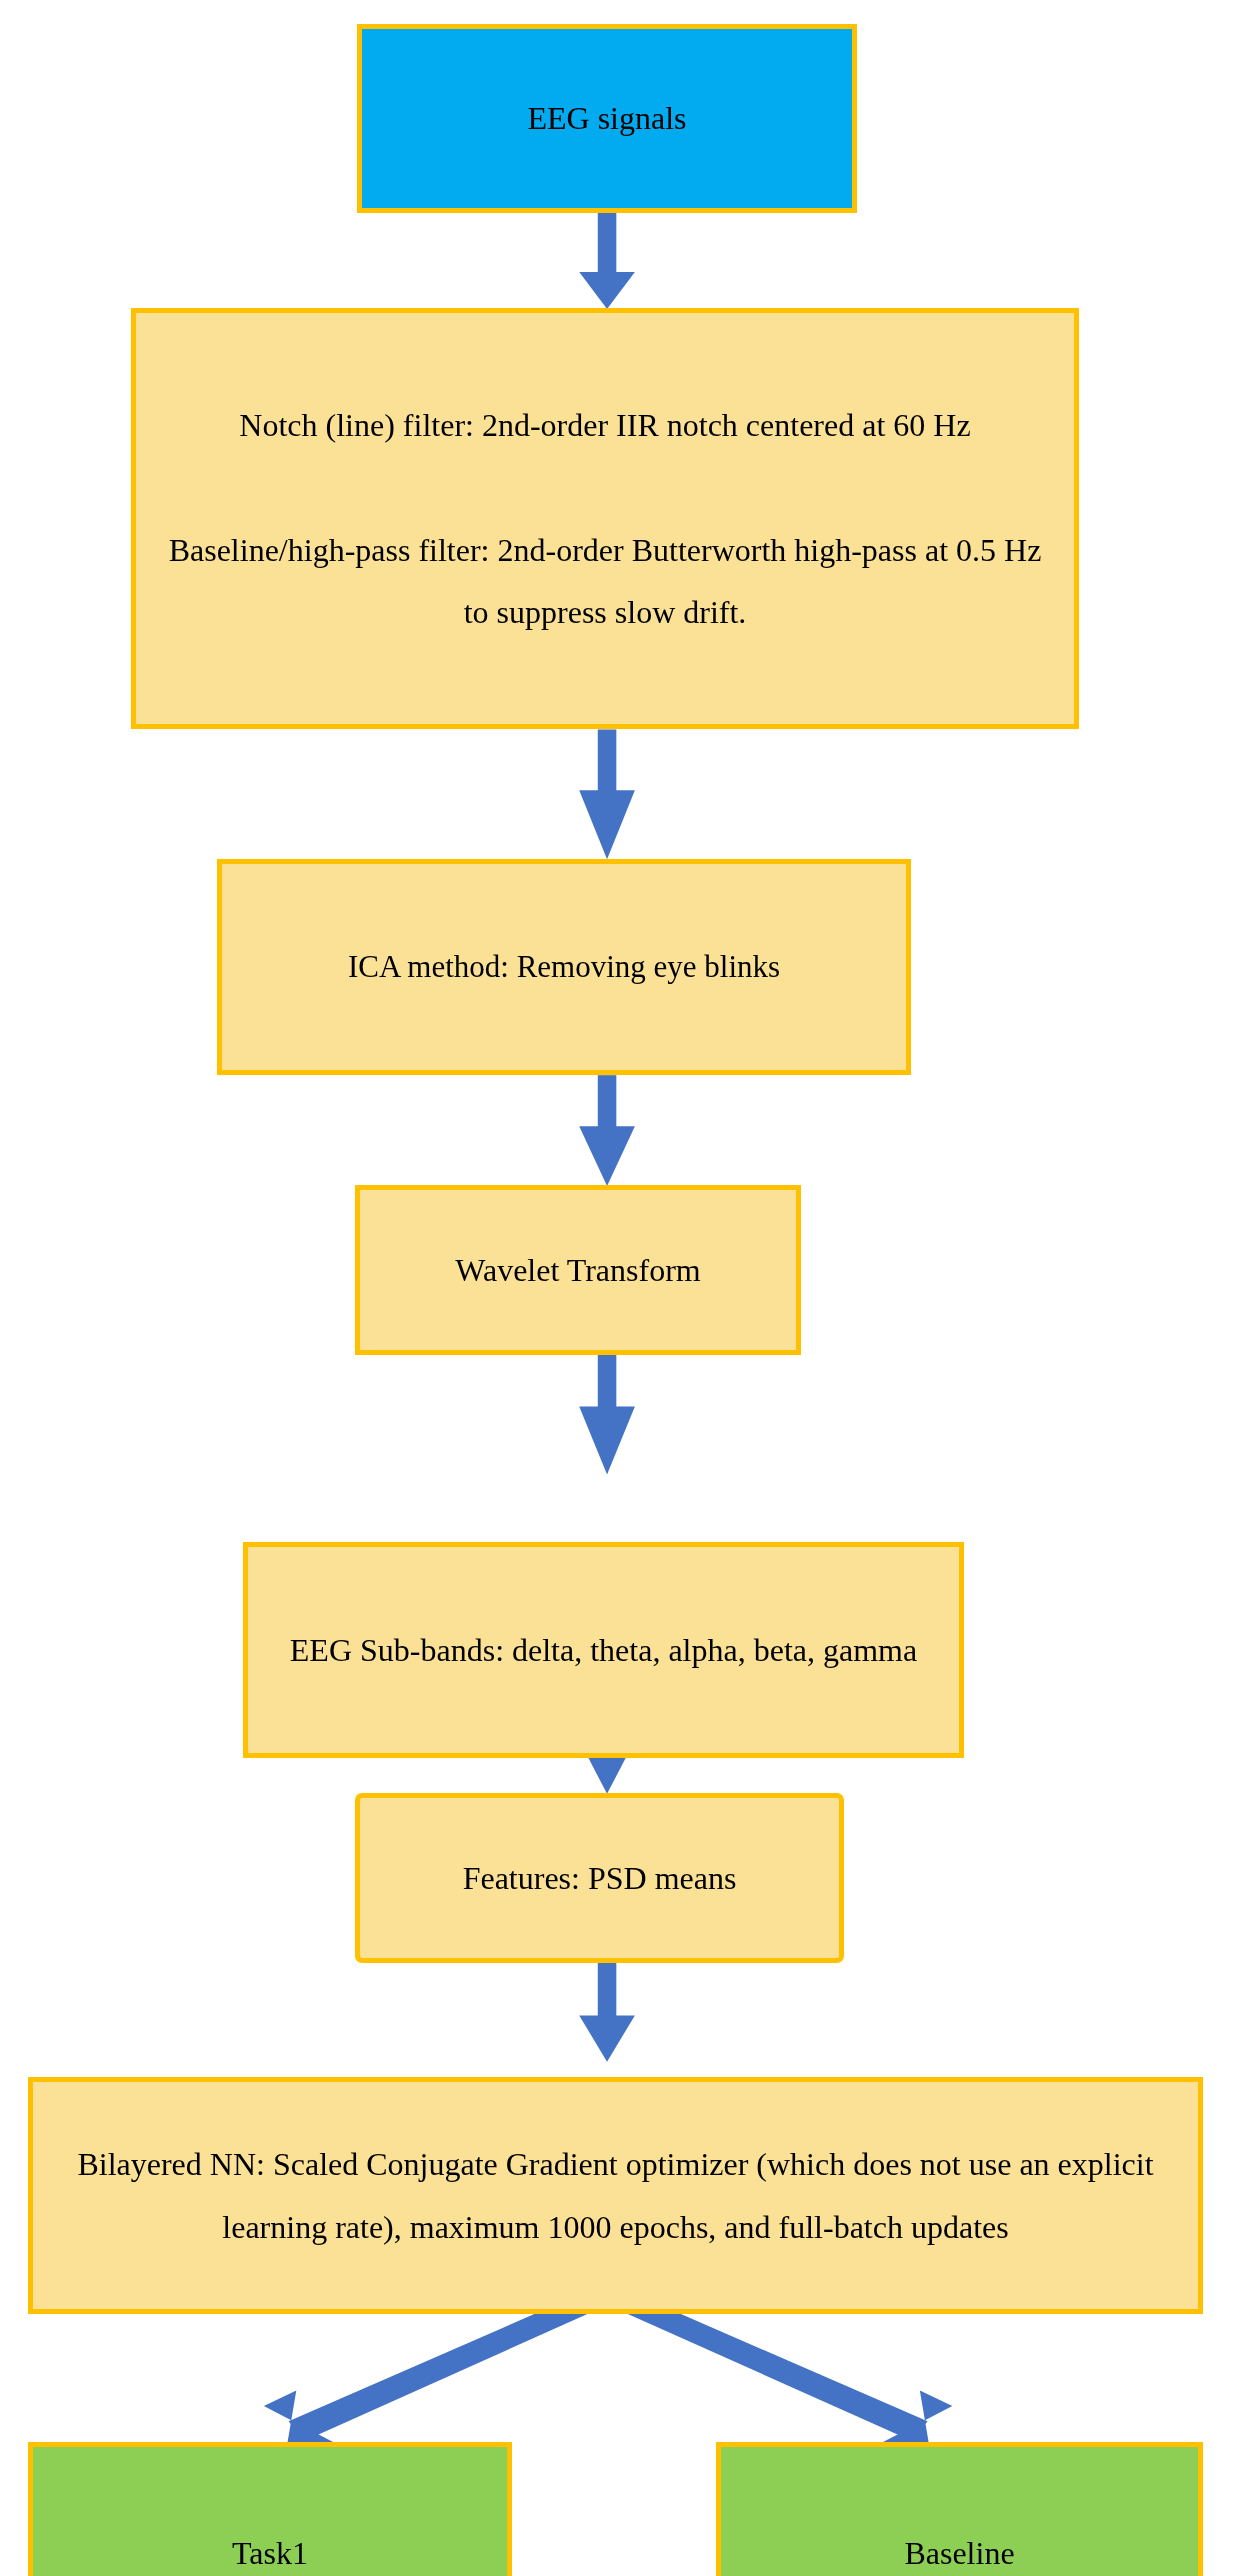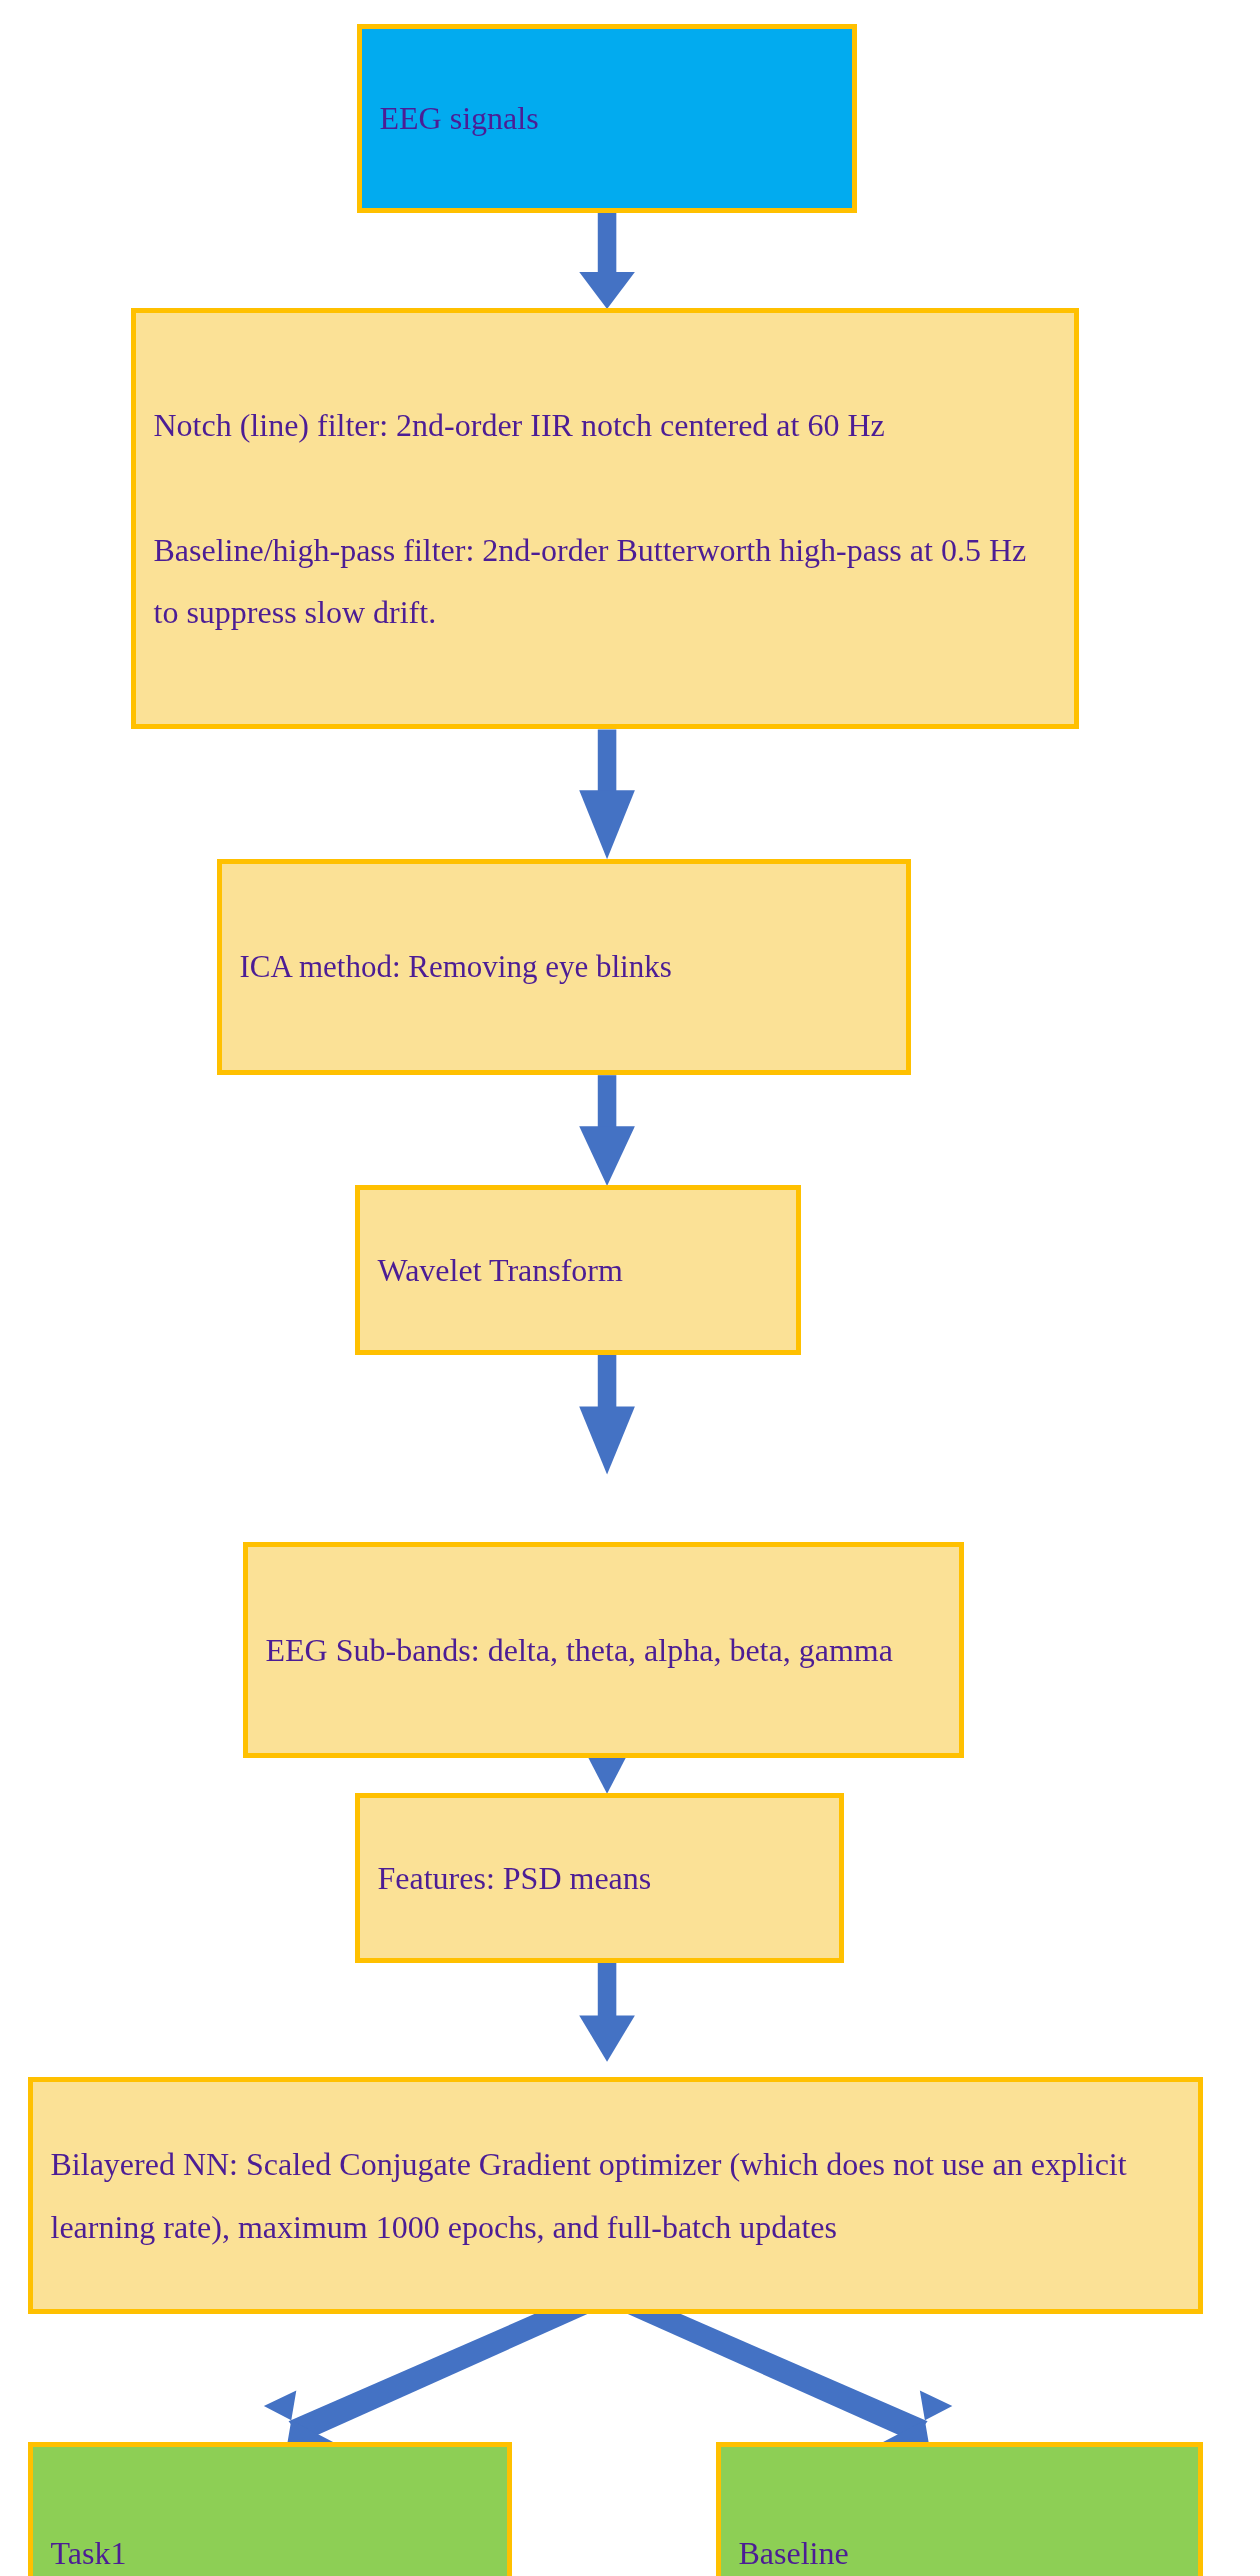--- a/index.html
+++ b/index.html
@@ -17,40 +17,40 @@
     background: #ffffff;
     overflow: hidden;
   }
   .node {
     position: absolute;
     box-sizing: border-box;
     border: 5.2px solid #FFC000;
     display: flex;
     align-items: center;
     justify-content: center;
-    text-align: left;
-    color: #4c1d95;
+    text-align: center;
+    color: #000000;
     line-height: 1.95;
     padding: 0 17.5px;
   }
   .node .label {
     width: 100%;
     white-space: pre-line;
   }
   .node.source   { background: #02ABEF; }
   .node.process  { background: #FBE196; }
   .node.outcome  { background: #8DCF55; }
 
   
   #n-eeg-signals      { left:357px;  top:24px;   width:500px;  height:189px;  font-size:32px; }
   #n-filtering        { left:131px;  top:308px;  width:948px; height:421px;  font-size:32px; }
   #n-ica             { left:217px;  top:859px; width:694px; height:216px;  font-size:31px; }
   #n-wavelet          { left:355px;  top:1185px; width:446px;  height:170px;  font-size:32px; }
   #n-subbands         { left:243px;  top:1542px; width:721px; height:216px;  font-size:32px; }
-  #n-features         { left:355px;  top:1793px; width:489px;  height:170px;  font-size:32px; }
+  #n-features         { left:355px;  top:1793px; width:489px;  height:170px;  font-size:32px;border-radius:7px; }
   #n-model            { left:28px;   top:2061px; width:1175px; height:237px;  font-size:32px;margin-top:16px; }
   #n-task1            { left:28px;   top:2442px; width:484px;  height:222px;  font-size:32px; }
   #n-baseline         { left:716px; top:2442px; width:487px;  height:222px;  font-size:32px; }
 
   
   #arrows {
     position: absolute;
     inset: 0;
     width: 1261px;
     height: 2681px;

